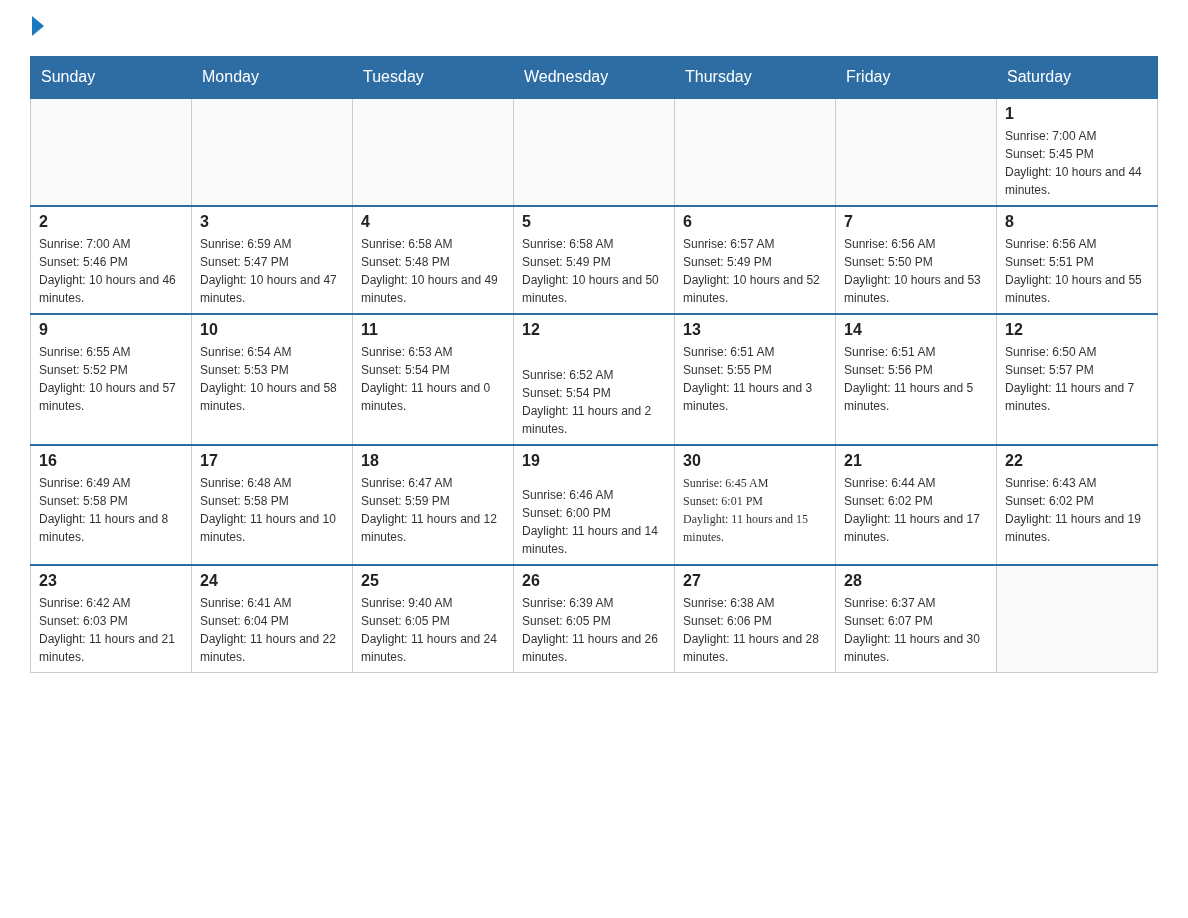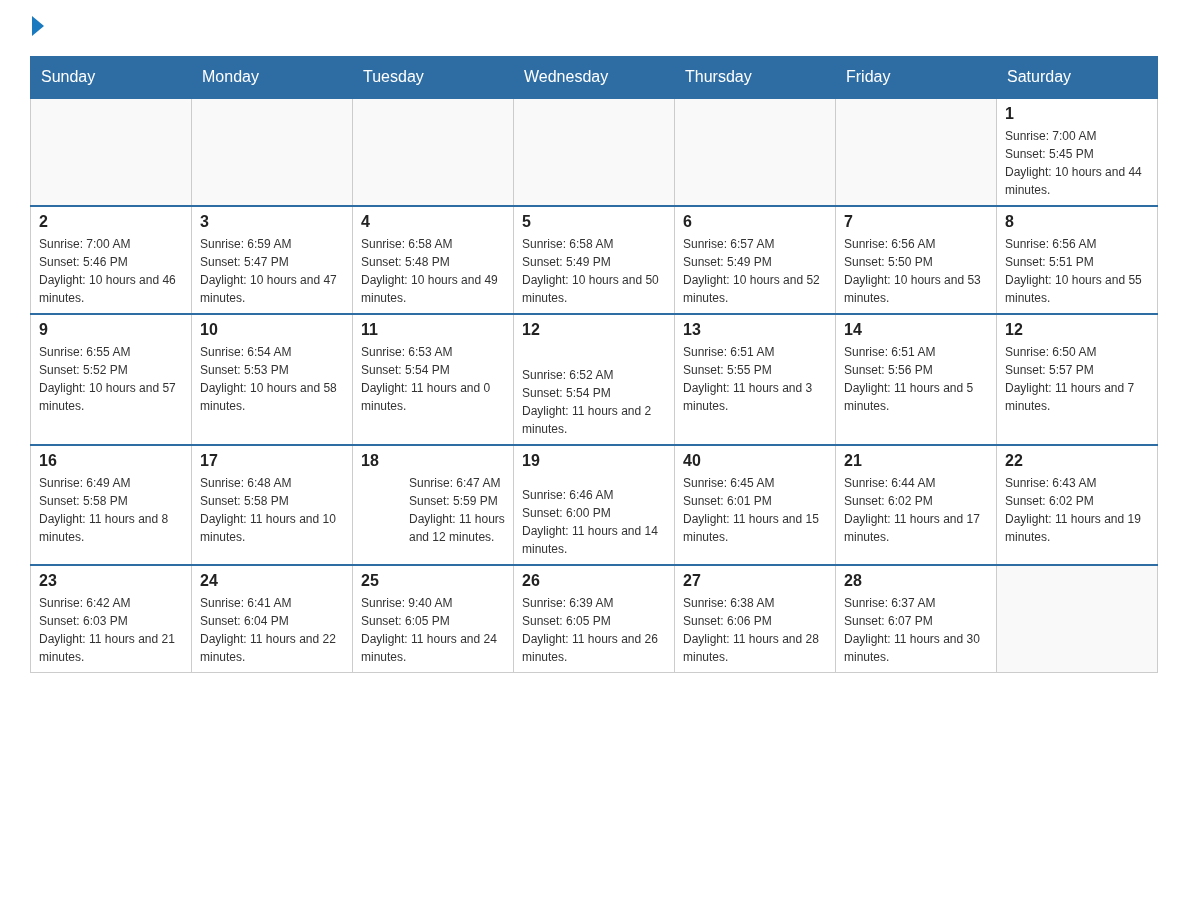--- a/index.html
+++ b/index.html
@@ -236,33 +236,33 @@
 Daylight: 11 hours and 8 minutes.</div>
         </td>
         <td>
           <span class="day-number">17</span>
           <div class="day-info" style="white-space: pre-line;">Sunrise: 6:48 AM
 Sunset: 5:58 PM
 Daylight: 11 hours and 10 minutes.</div>
         </td>
         <td>
           <span class="day-number">18</span>
-          <div class="day-info" style="white-space: pre-line; margin-left: 48px;">Sunrise: 6:47 AM
+          <div class="day-info" style="white-space: pre-line;">Sunrise: 6:47 AM
 Sunset: 5:59 PM
 Daylight: 11 hours and 12 minutes.</div>
         </td>
         <td>
           <span class="day-number">19</span>
           <div class="day-info" style="white-space: pre-line; margin-top: 16px;">Sunrise: 6:46 AM
 Sunset: 6:00 PM
 Daylight: 11 hours and 14 minutes.</div>
         </td>
         <td>
-          <span class="day-number">40</span>
-          <div class="day-info" style="white-space: pre-line;">Sunrise: 6:45 AM
+          <span class="day-number">30</span>
+          <div class="day-info" style="white-space: pre-line; font-family: Liberation Serif, serif;">Sunrise: 6:45 AM
 Sunset: 6:01 PM
 Daylight: 11 hours and 15 minutes.</div>
         </td>
         <td>
           <span class="day-number">21</span>
           <div class="day-info" style="white-space: pre-line;">Sunrise: 6:44 AM
 Sunset: 6:02 PM
 Daylight: 11 hours and 17 minutes.</div>
         </td>
         <td>

